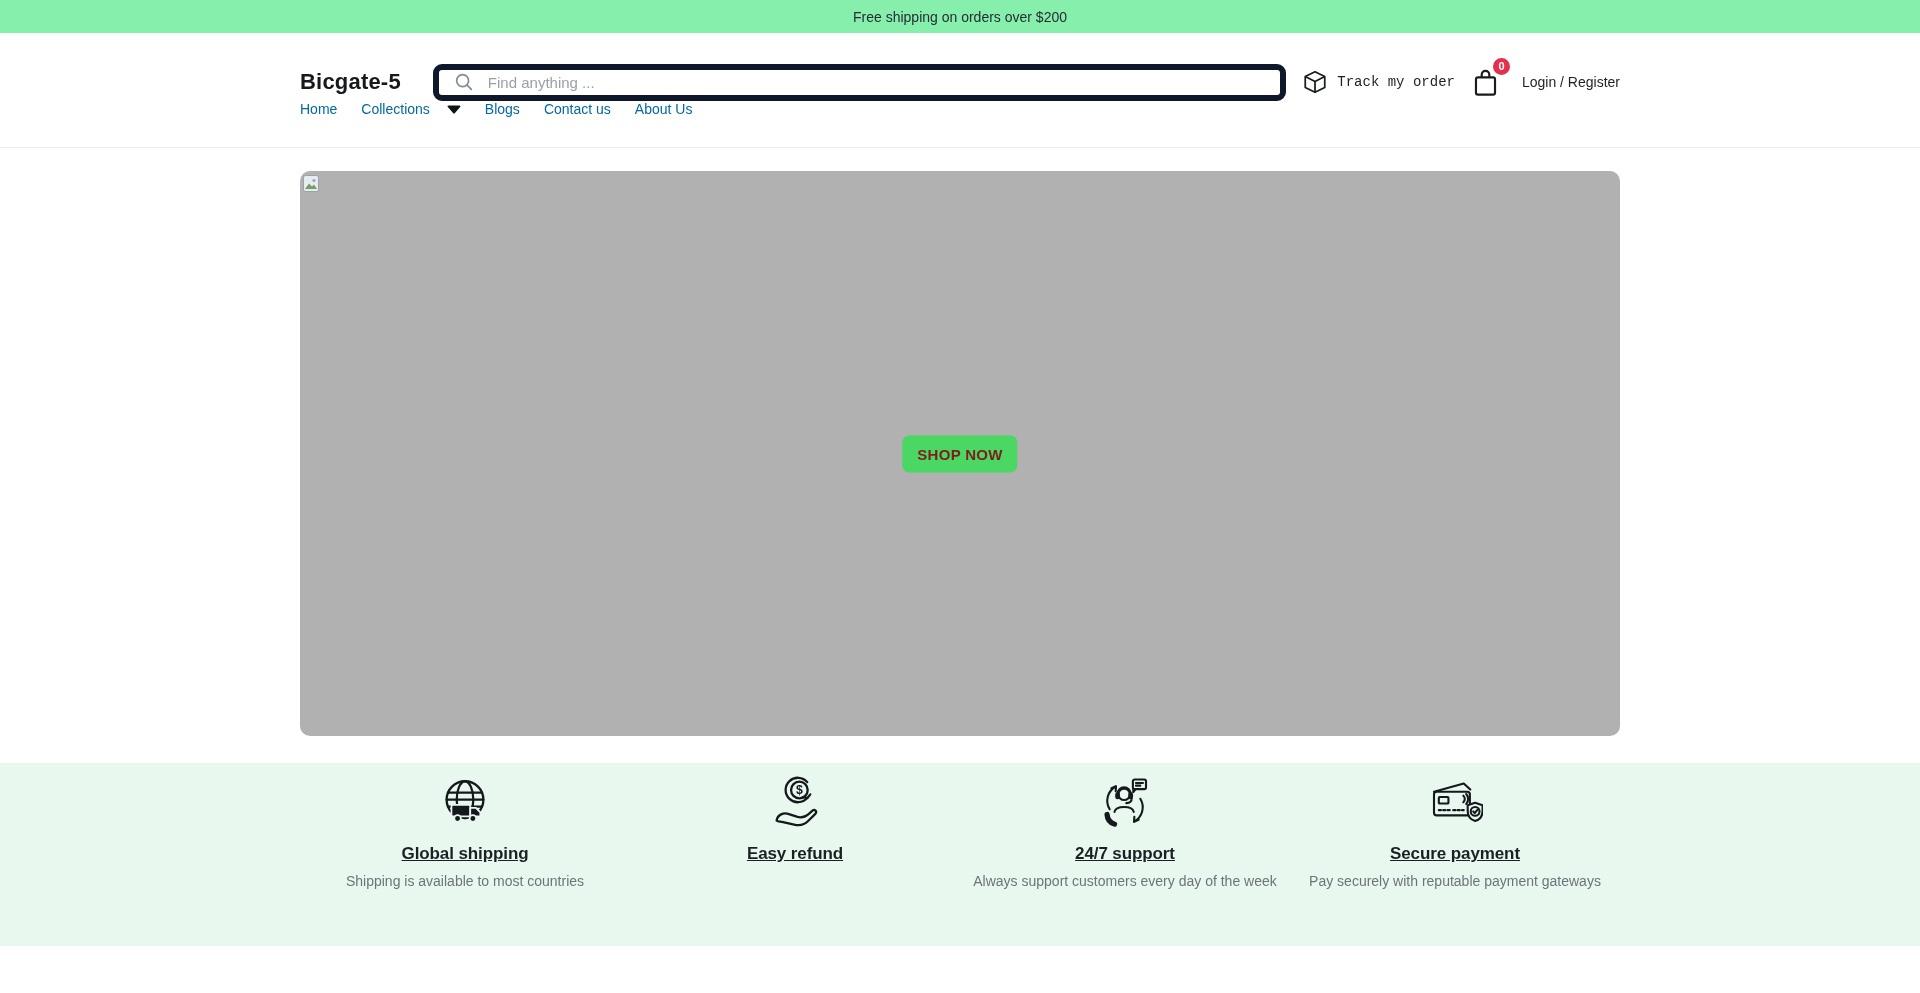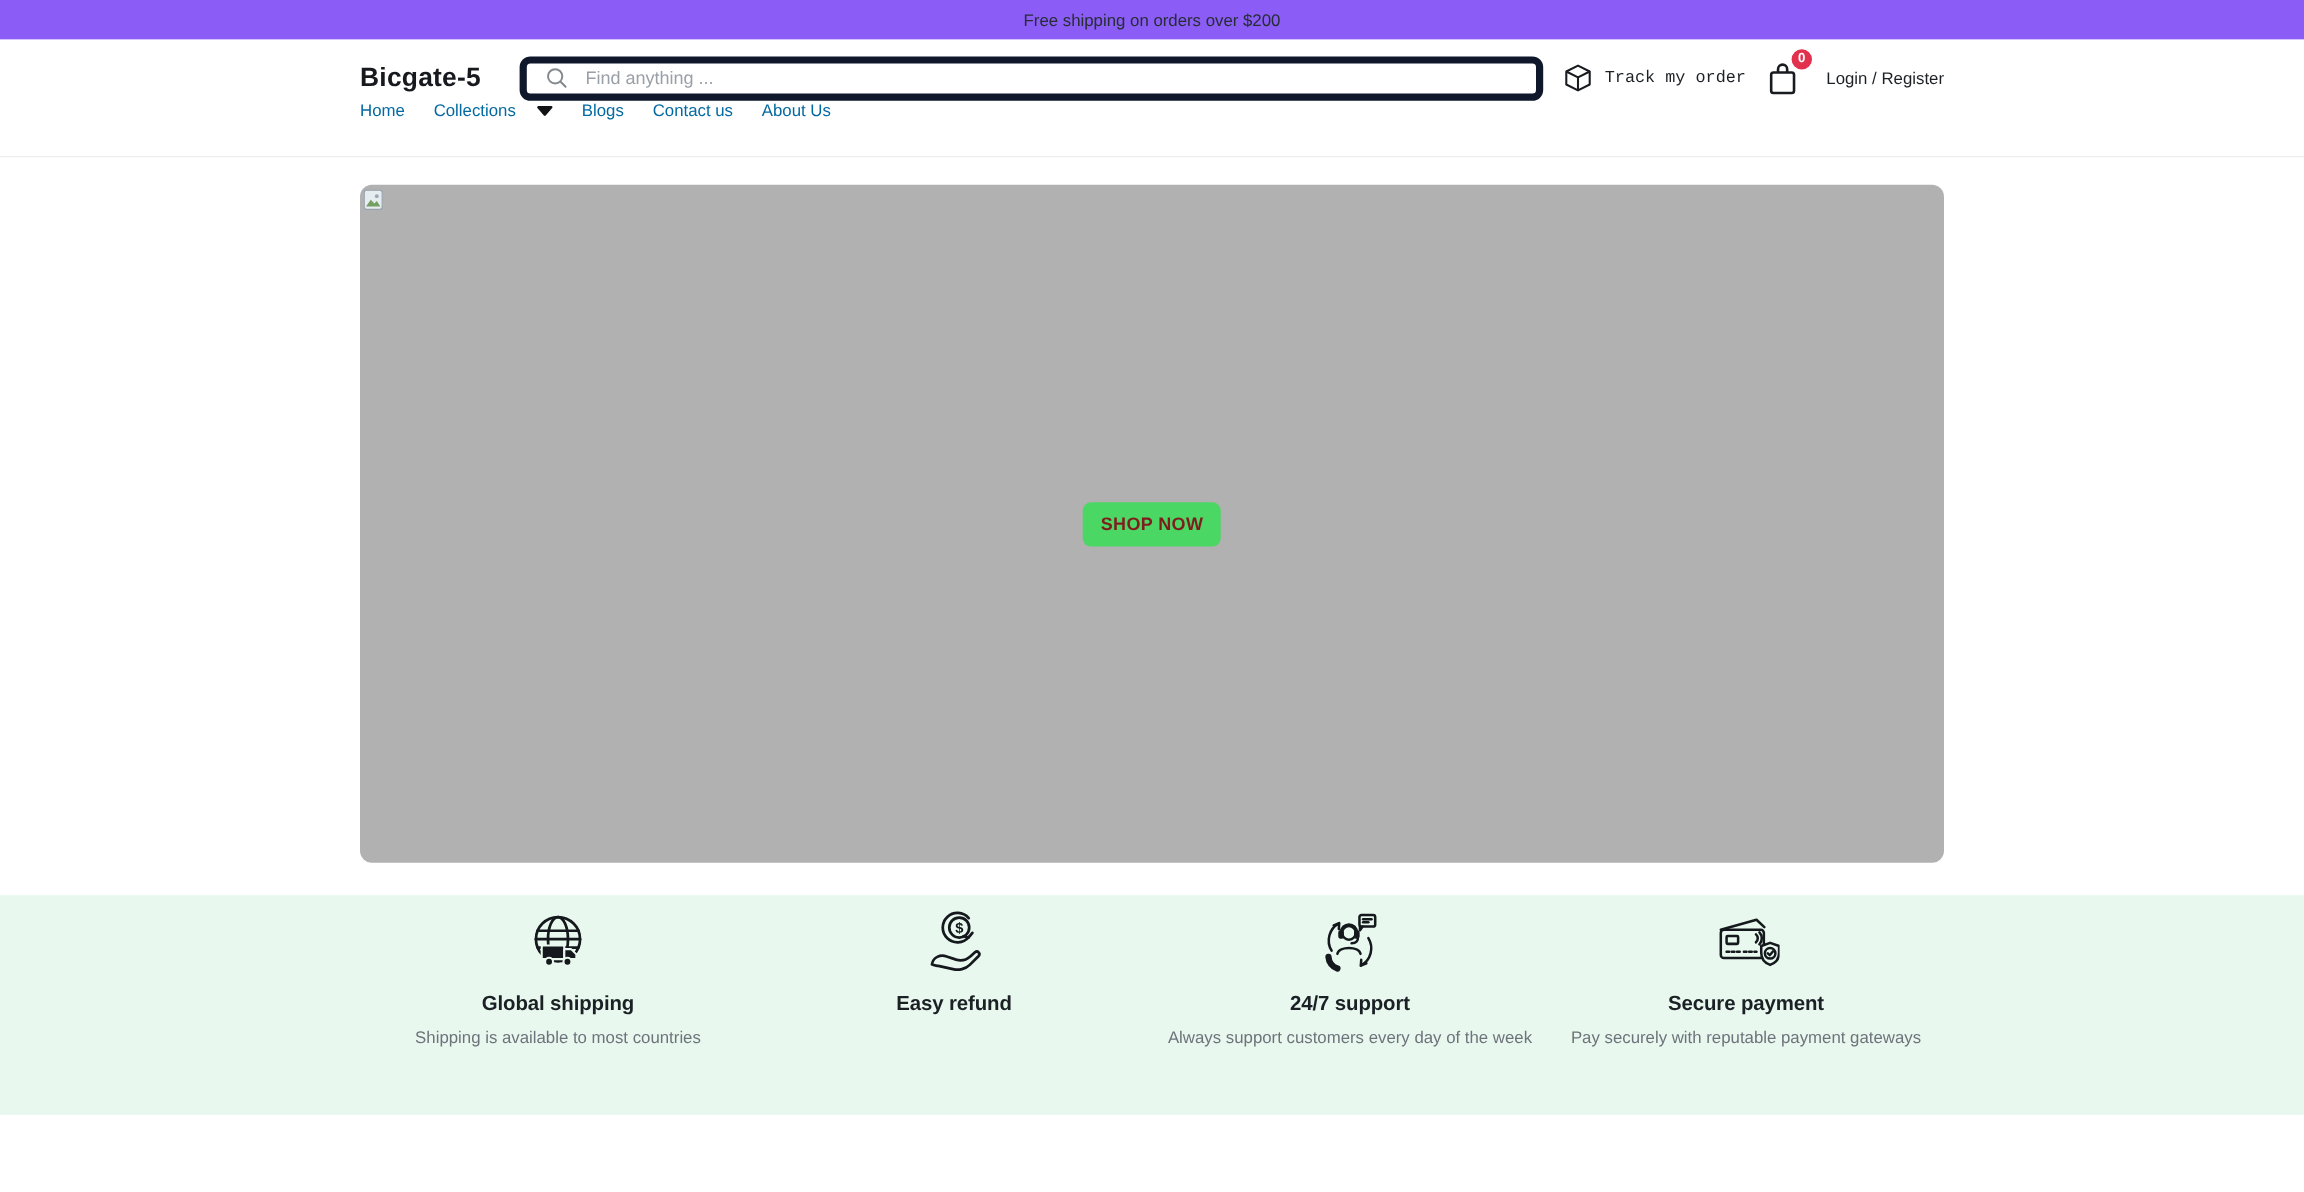--- a/index.html
+++ b/index.html
@@ -5,26 +5,26 @@
   * { box-sizing: border-box; }
   html,body { margin:0; padding:0; }
   body {
     width:1920px; height:993px; overflow:hidden; background:#fff;
     font-family:"Liberation Sans","DejaVu Sans",sans-serif; color:#1d2228;
   }
   .container { width:1320px; margin:0 auto; }
 
   
   .announcement {
-    height:33px; background:#8b5cf6; display:flex; align-items:center; justify-content:center;
+    height:33px; background:#86efac; display:flex; align-items:center; justify-content:center;
     font-size:14px; color:#262d33;
   }
 
   
-  header { background:#fff; border-bottom:1px solid #ededed; padding-top:13px; }
+  header { background:#fff; border-bottom:1px solid #ededed; padding-top:30px; }
   .header-top { display:flex; align-items:center; height:38px; }
   .logo { font-size:22px; font-weight:600; letter-spacing:.2px; color:#16191d; margin-right:32px; cursor:pointer; white-space:nowrap; }
   .search {
     flex:1; display:flex; align-items:center; gap:11px; height:37px;
     border:6px solid #0f172a; border-radius:9px; padding:0 14px; background:#fff;
   }
   .search input { flex:1; border:none; outline:none; font-size:15px; color:#333; background:transparent; font-family:inherit; }
   .search input::placeholder { color:#9aa0a8; }
   .actions { display:flex; align-items:center; gap:15px; margin-left:16px; white-space:nowrap; }
   .track { display:flex; align-items:center; gap:9px; font-size:14px; color:#1d2125; cursor:pointer;font-family:Liberation Mono, monospace; }
@@ -47,21 +47,21 @@
     background:#4bd764; color:#7f1d1d; border:none; border-radius:7px;
     font-family:inherit; font-size:15px; font-weight:700; letter-spacing:.3px;
     padding:10px 15px; cursor:pointer;
   }
 
   
   .features { margin-top:27px; background:#e8f8ee; height:183px; padding-top:13px; }
   .features-grid { display:grid; grid-template-columns:repeat(4,1fr); }
   .feature { text-align:center; }
   .feature .ficon { height:56px; display:flex; align-items:center; justify-content:center; }
-  .feature h3 { margin:12px 0 0; font-size:17px; font-weight:700; color:#1b2025; letter-spacing:-.1px; }
+  .feature h3 { margin:12px 0 0; font-size:17px; font-weight:700; color:#1b2025; letter-spacing:-.1px;text-decoration:underline; }
   .feature p { margin:7px auto 0; max-width:310px; font-size:14px; line-height:20px; color:#6d737b; }
 
   
   .popular-heading { margin:23px 0 0; font-size:28px; font-weight:700; color:#14171b; letter-spacing:-.4px; }
 
   svg { display:block; }
 </style>
 </head>
 <body>
 

